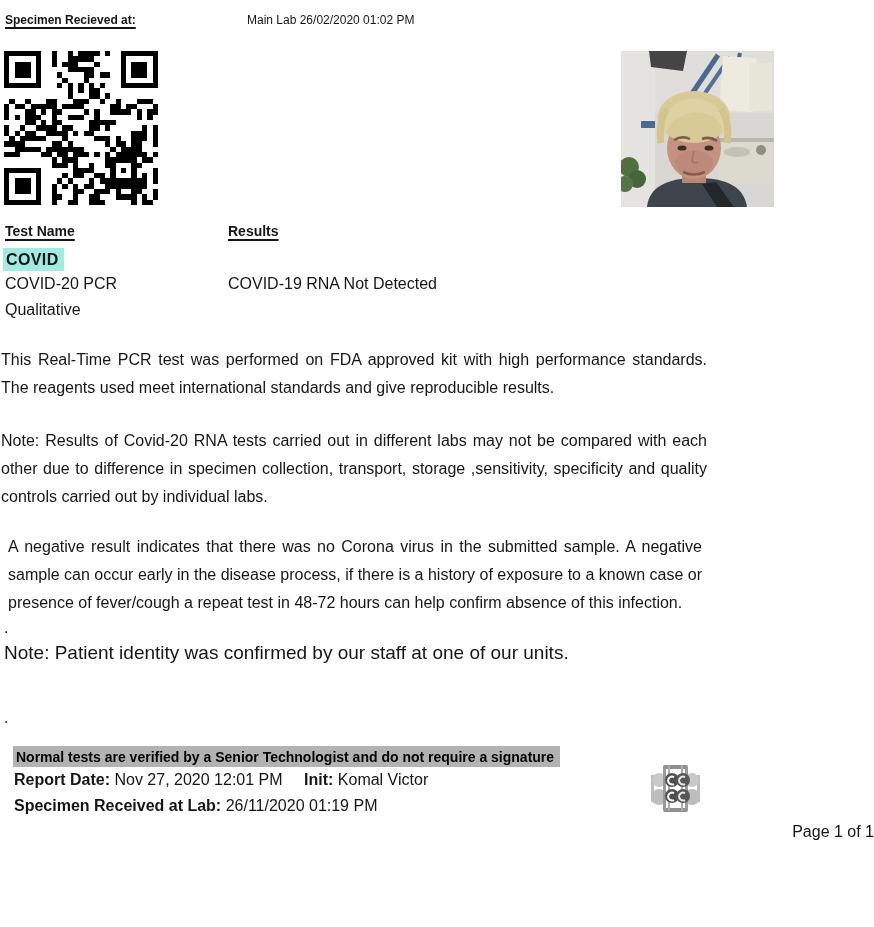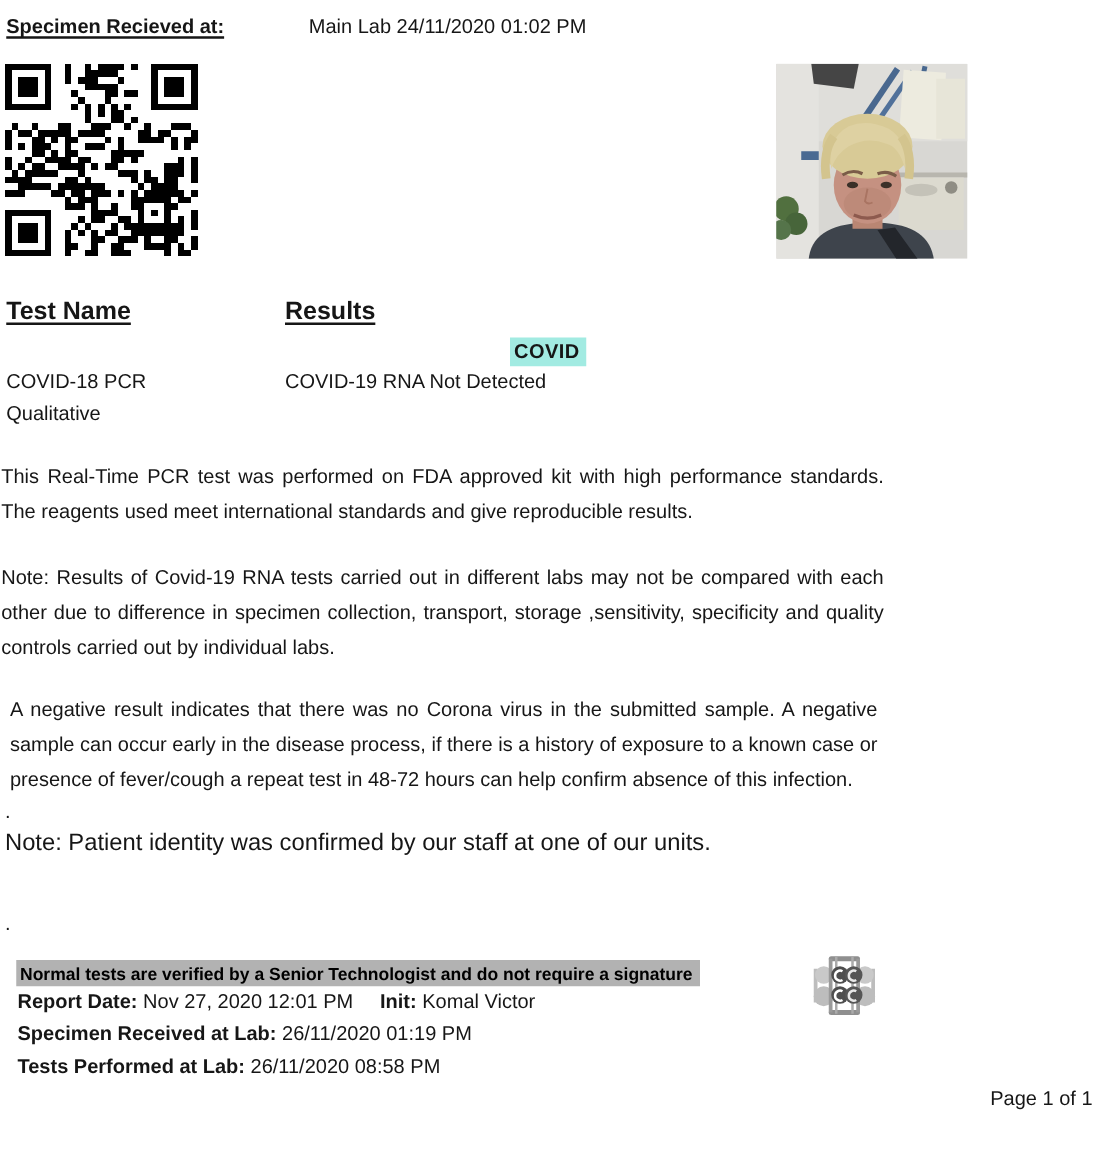--- a/index.html
+++ b/index.html
@@ -7,49 +7,49 @@
   body {
     width: 874px; height: 927px;
     background: #ffffff;
     font-family: "Liberation Sans", sans-serif;
     color: #161616;
     overflow: hidden;
   }
   .page { position: relative; width: 874px; height: 927px; }
 
   
-  .header-row { position: relative; padding: 13px 0 0 5px; font-size: 16px; height: 36px; }
+  .header-row { position: relative; padding: 13px 0 0 5px; font-size: 12px; height: 36px; }
   .header-label {
     font-weight: bold;
     text-decoration: underline;
     text-decoration-thickness: 2px;
     text-underline-offset: 3px;
   }
   .header-value { position: absolute; left: 247px; top: 13px; }
 
   
   .media-row { display: flex; margin-top: 15px; padding-left: 3px; height: 156px; }
   .qr { width: 156px; height: 154px; }
   .qr svg { width: 100%; height: 100%; shape-rendering: crispEdges; }
   .photo { width: 153px; height: 156px; margin-left: auto; margin-right: 100px; }
   .photo svg { width: 100%; height: 100%; }
 
   
   .results-header {
     display: grid; grid-template-columns: 223px auto;
-    padding-left: 5px; margin-top: 31px;
-    font-size: 20px; font-weight: bold;
+    padding-left: 5px; margin-top: 16px;
+    font-size: 14px; font-weight: bold;
   }
   .results-header span {
     justify-self: start;
     text-decoration: underline;
     text-decoration-thickness: 2px;
     text-underline-offset: 3px;
   }
-  .covid-tag-row { padding-left: 3px; margin-top: 9px; text-align: center; }
+  .covid-tag-row { padding-left: 3px; margin-top: 9px; }
   .covid-tag {
     display: inline-block;
     font-weight: bold; font-size: 16px;
     letter-spacing: 0.4px;
     padding: 3px 5px 2px 3px;
   }
   .results-row {
     display: grid; grid-template-columns: 223px auto;
     padding-left: 5px; font-size: 16px; line-height: 26px;
   }
@@ -85,21 +85,21 @@
   .stamp { position: absolute; left: 649px; top: 763px; width: 53px; height: 50px; }
   .stamp svg { width: 100%; height: 100%; }
 </style>
 </head>
 <body>
 
 <div class="page">
 
   <div class="header-row">
     <span class="header-label">Specimen Recieved at:</span>
-    <span class="header-value">Main Lab 24/11/2020 01:02 PM</span>
+    <span class="header-value">Main Lab 26/02/2020 01:02 PM</span>
   </div>
 
   <div class="media-row">
     <div class="qr">
       <svg id="qr-svg" viewBox="0 0 29 29" xmlns="http://www.w3.org/2000/svg">
           <rect width="29" height="29" fill="#fff"></rect>
           <rect x="9" y="0" width="1" height="1"></rect>
           <rect x="12" y="0" width="1" height="1"></rect>
           <rect x="14" y="0" width="1" height="1"></rect>
           <rect x="15" y="0" width="1" height="1"></rect>
@@ -442,30 +442,30 @@
   <div class="results-header">
     <span>Test Name</span>
     <span>Results</span>
   </div>
 
   <div class="covid-tag-row">
     <span class="covid-tag" id="covid-tag" style="background: rgb(162, 235, 226);">COVID</span>
   </div>
 
   <div class="results-row">
-    <span>COVID-18 PCR</span>
+    <span>COVID-20 PCR</span>
     <span>COVID-19 RNA Not Detected</span>
   </div>
   <div class="results-row">
     <span>Qualitative</span>
   </div>
 
   <p class="para para-kit">This Real-Time PCR test was performed on FDA approved kit with high performance standards. The reagents used meet international standards and give reproducible results.</p>
 
-  <p class="para para-comparison">Note: Results of Covid-19 RNA tests carried out in different labs may not be compared with each other due to difference in specimen collection, transport, storage ,sensitivity, specificity and quality controls carried out by individual labs.</p>
+  <p class="para para-comparison">Note: Results of Covid-20 RNA tests carried out in different labs may not be compared with each other due to difference in specimen collection, transport, storage ,sensitivity, specificity and quality controls carried out by individual labs.</p>
 
   <p class="para para-negative">A negative result indicates that there was no Corona virus in the submitted sample. A negative sample can occur early in the disease process, if there is a history of exposure to a known case or presence of fever/cough a repeat test in 48-72 hours can help confirm absence of this infection.</p>
 
   <p class="dot-line">.</p>
 
   <p class="note-identity">Note: Patient identity was confirmed by our staff at one of our units.</p>
 
   <p class="dot-line dot-2">.</p>
 
   <div class="banner-row">
@@ -477,24 +477,20 @@
     <span>Nov 27, 2020 12:01 PM</span>
     <span class="init-group lbl">Init:</span>
     <span>Komal Victor</span>
   </div>
 
   <div class="footer-line">
     <span class="lbl">Specimen Received at Lab:</span>
     <span>26/11/2020 01:19 PM</span>
   </div>
 
-  <div class="footer-line">
-    <span class="lbl">Tests Performed at Lab:</span>
-    <span>26/11/2020 08:58 PM</span>
-  </div>
 
   <div class="page-indicator">Page 1 of 1</div>
 
   <div class="stamp">
     <svg viewBox="0 0 53 50" xmlns="http://www.w3.org/2000/svg">
       <rect x="2" y="12" width="3" height="27" fill="#bdbdbd"></rect>
       <rect x="48" y="12" width="3" height="27" fill="#bdbdbd"></rect>
       <circle cx="10" cy="17" r="7" fill="#c9c9c9"></circle>
       <circle cx="10" cy="34" r="8" fill="#bdbdbd"></circle>
       <circle cx="43" cy="17" r="7" fill="#c9c9c9"></circle>

